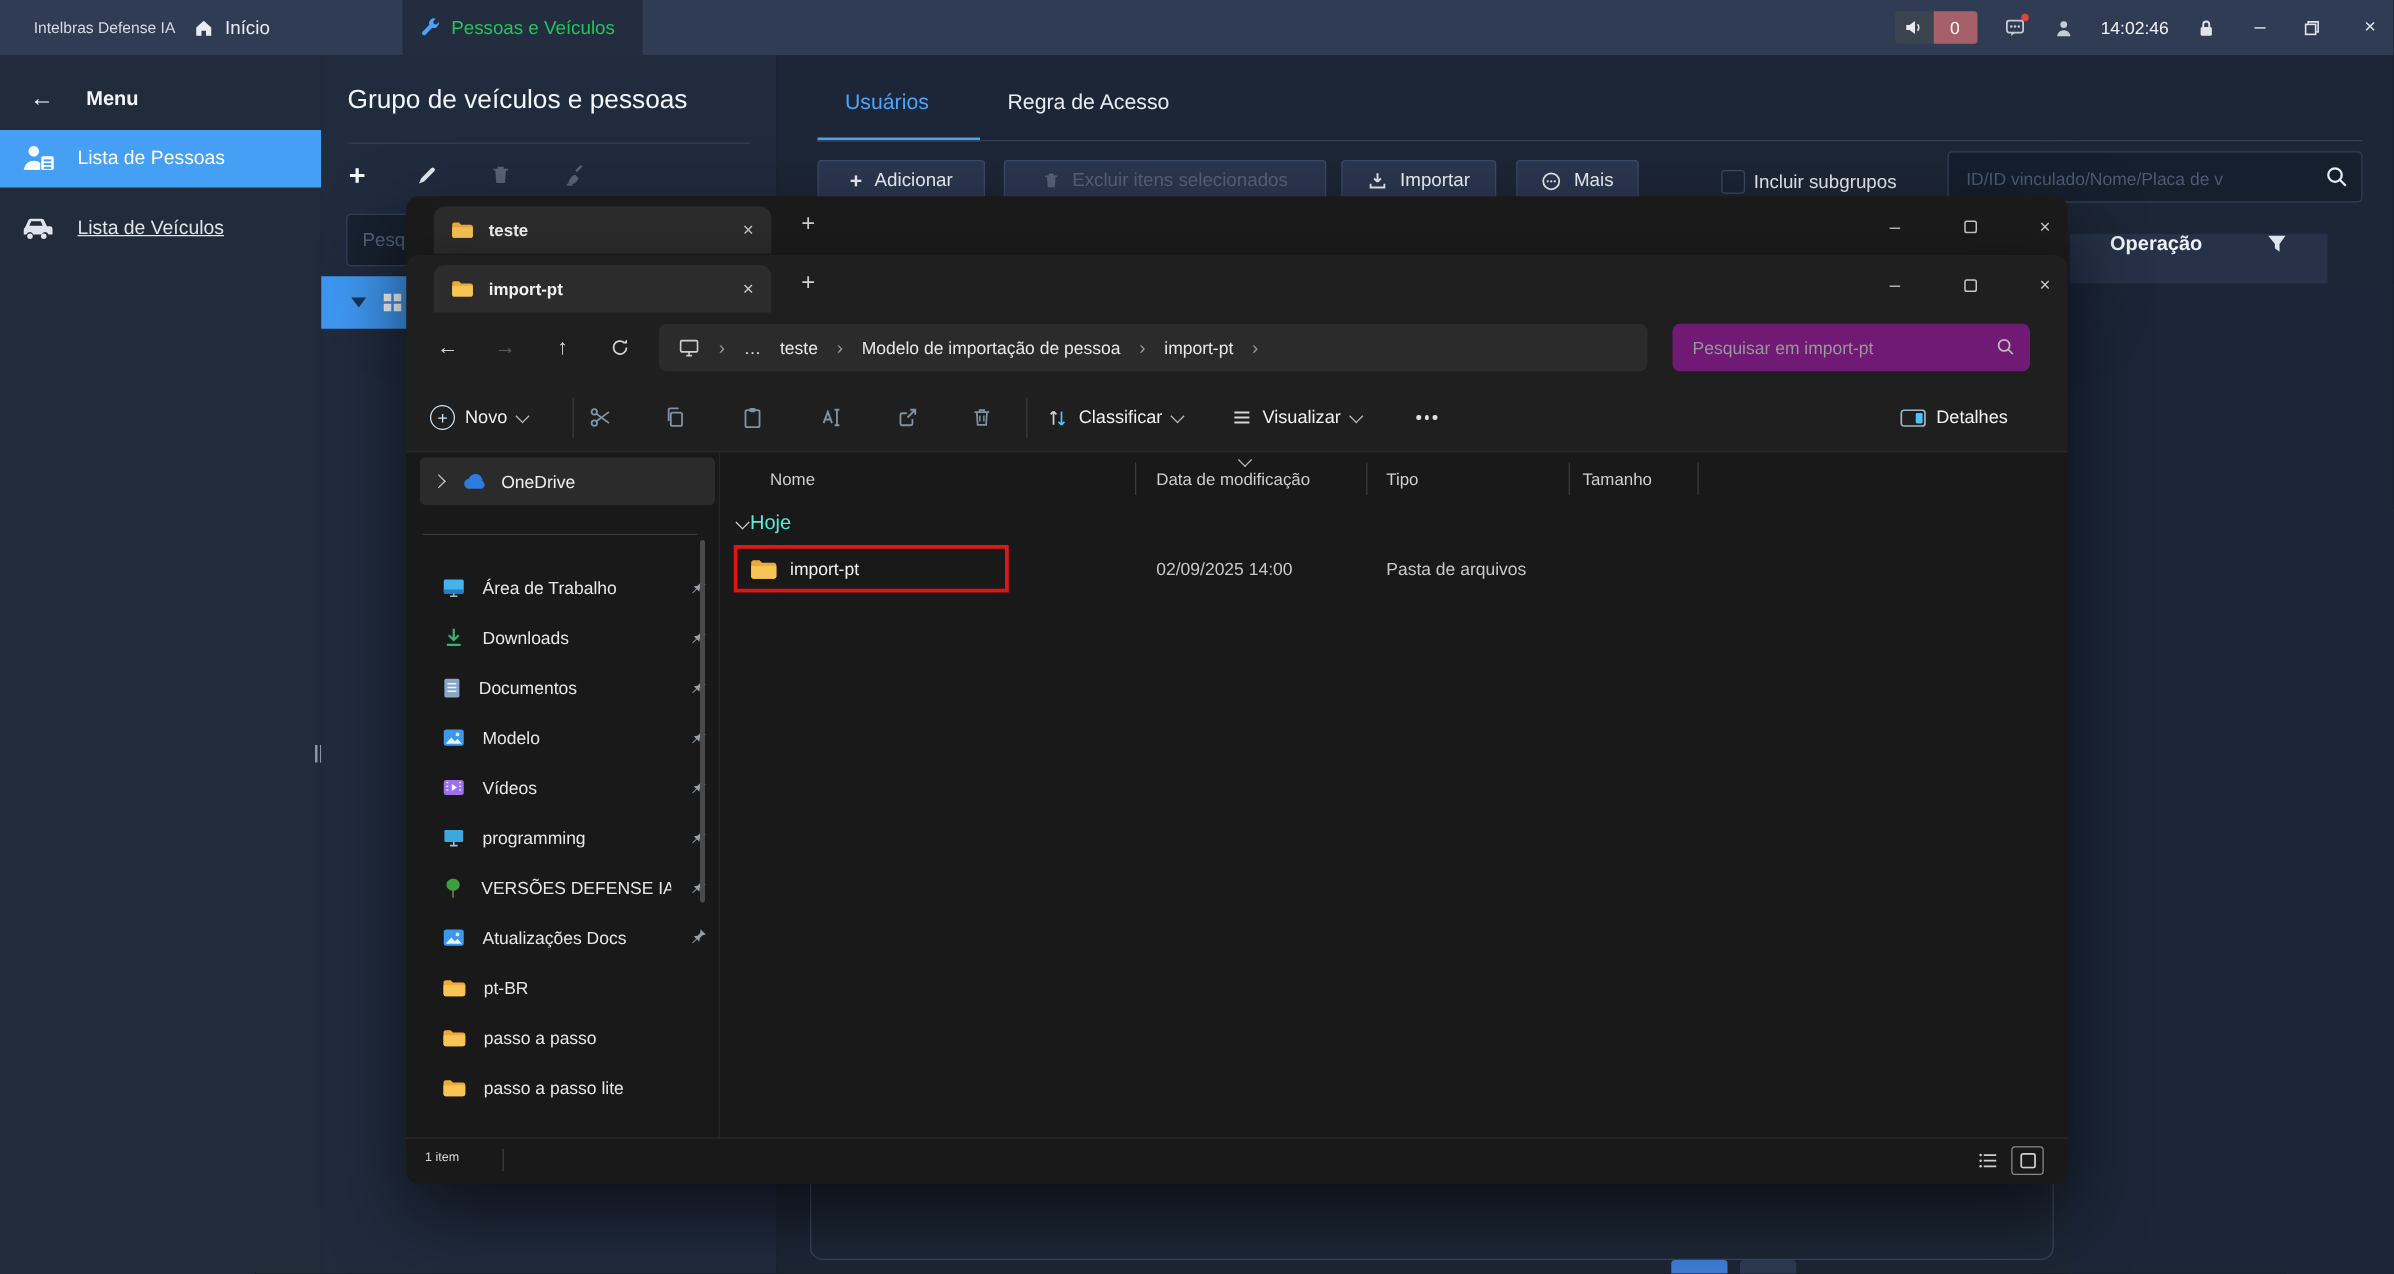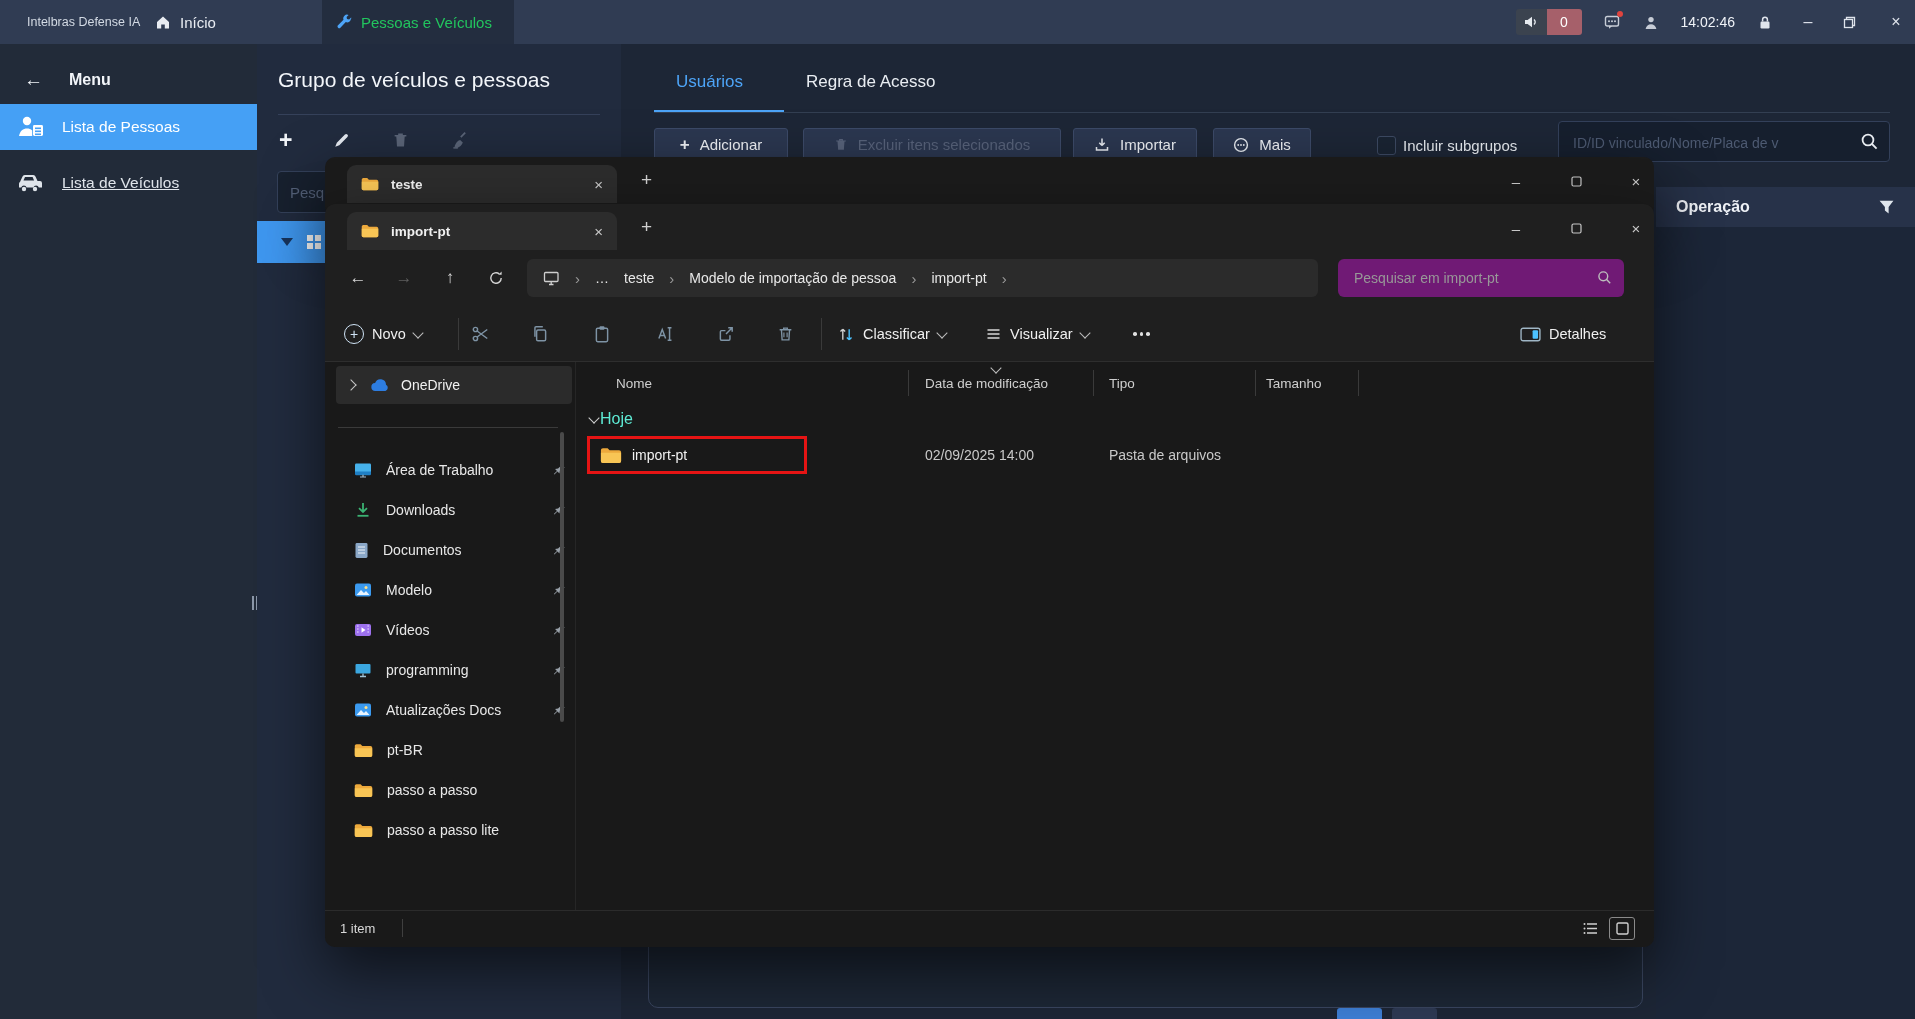--- a/index.html
+++ b/index.html
@@ -50,21 +50,21 @@
   .tab-underline{position:absolute;left:33px;top:66px;width:130px;height:3px;background:#4da4f7;}
   .tab-line{position:absolute;left:33px;top:68px;width:1236px;height:1px;background:#333f52;}
   .btn{position:absolute;top:84px;height:33px;background:#2b3750;border:1px solid #3c4a68;border-radius:3px;display:flex;align-items:center;justify-content:center;gap:10px;font-size:15px;color:#eef1f5;box-sizing:border-box;cursor:pointer;}
   .btn.disabled{color:#57627a;}
   .chk{position:absolute;left:756px;top:92px;width:17px;height:17px;background:#1a2433;border:1px solid #3d4a63;border-radius:3px;}
   .chk-lbl{position:absolute;left:782px;top:93px;font-size:15px;color:#e8ecf1;}
   .m-search{position:absolute;left:937px;top:77px;width:332px;height:41px;background:#161f2e;border:1px solid #33405a;border-radius:4px;box-sizing:border-box;}
   .m-search input{position:absolute;left:12px;top:0;width:270px;height:39px;background:transparent;border:none;outline:none;color:#8d9ab0;font-size:14px;font-family:"Liberation Sans",sans-serif;}
   .m-search input::placeholder{color:#4d5a72;}
   .m-search .mag{position:absolute;right:10px;top:10px;}
-  .op-head{position:absolute;left:1035px;top:143px;width:259px;height:40px;background:#273249;display:flex;align-items:center;justify-content:space-between;padding:0 20px;box-sizing:border-box;}
+  .op-head{position:absolute;left:1035px;top:143px;width:206px;height:40px;background:#273249;display:flex;justify-content:space-between;padding:0 32px;box-sizing:border-box;}
   .op-head .t{font-size:16px;font-weight:bold;color:#eef1f6;}
   .op-body{position:absolute;left:1035px;top:183px;width:259px;height:792px;background:#1c2638;}
   .tbl-frame{position:absolute;left:27px;top:191px;width:995px;height:773px;border:1.5px solid #3a4660;border-radius:10px;background:#1d2736;box-sizing:border-box;}
   .frag{position:absolute;top:964px;width:45px;height:11px;border-radius:3px 3px 0 0;}
 
   
   .win{position:absolute;border-radius:10px;box-shadow:0 24px 60px rgba(0,0,0,.6);}
   .win-back{left:325px;top:157px;width:1329px;height:60px;background:#1b1b1b;z-index:10;overflow:hidden;}
   .win-front{left:325px;top:204px;width:1329px;height:743px;background:#1f1f1f;z-index:20;overflow:hidden;}
   .etab{position:absolute;left:22px;top:8px;width:270px;height:38px;background:#2c2c2c;border-radius:9px 9px 0 0;display:flex;align-items:center;padding:0 14px;box-sizing:border-box;gap:12px;}
@@ -100,21 +100,21 @@
   .split{position:absolute;left:250px;top:0;width:1px;height:552px;background:#262626;}
   .elist{position:absolute;left:261px;top:0;width:1068px;height:552px;}
   .colhdr{position:absolute;top:14px;font-size:13.5px;color:#cfcfcf;}
   .colsep{position:absolute;top:8px;width:1px;height:26px;background:#3a3a3a;}
   .sortchev{position:absolute;left:406px;top:2px;width:7px;height:7px;border-left:1.5px solid #bdbdbd;border-bottom:1.5px solid #bdbdbd;transform:rotate(-45deg);}
   .grp-row{position:absolute;left:0px;top:44px;height:26px;display:flex;align-items:center;gap:2px;padding-left:4px;font-size:16px;color:#5eead4;}
   .file-row{position:absolute;left:0;top:74px;width:1068px;height:38px;display:flex;align-items:center;}
   .red-rect{position:absolute;left:1px;top:0;width:220px;height:38px;border:3px solid #e51414;box-sizing:border-box;}
   .fcell{font-size:14px;color:#c9c9c9;position:absolute;}
   .statusbar{position:absolute;left:0;top:706px;width:1329px;height:37px;background:#191919;border-top:1px solid #2b2b2b;box-sizing:border-box;}
-  .st-count{position:absolute;left:15px;top:10px;font-size:13px;color:#d8d8d8;}
+  .st-count{position:absolute;left:15px;top:10px;font-size:10px;color:#d8d8d8;}
   .st-div{position:absolute;left:77px;top:8px;width:1px;height:18px;background:#3f3f3f;}
   .viewbtn{position:absolute;top:6px;width:26px;height:23px;display:flex;align-items:center;justify-content:center;border-radius:3px;}
   .viewbtn.sel{border:1.5px solid #8a8a8a;box-sizing:border-box;}
 </style>
 </head>
 <body>
 
 <div id="app">
 
   <div class="topbar">
@@ -503,20 +503,30 @@
           <svg class="pin" width="14" height="14" viewBox="0 0 16 16">
               <path d="M9.5 1.5 14.5 6.5l-3 .6L9 9.6l-.5 3.4-2.2-2.2-3.6 3.6-.6-.6 3.6-3.6L3.5 8l3.4-.5 2.5-2.5z" fill="#98a0a8"></path>
             </svg>
         </div>
         <div class="nrow">
           <svg width="18" height="16" viewBox="0 0 18 16">
               <rect x="1.5" y="2" width="15" height="9.5" rx="1" fill="#3ba7e0"></rect>
               <path d="M6 14.5h6M9 11.5v3" stroke="#9fc3d8" stroke-width="1.3"></path>
             </svg>
           <span class="nl">programming</span>
+          <svg class="pin" width="14" height="14" viewBox="0 0 16 16">
+              <path d="M9.5 1.5 14.5 6.5l-3 .6L9 9.6l-.5 3.4-2.2-2.2-3.6 3.6-.6-.6 3.6-3.6L3.5 8l3.4-.5 2.5-2.5z" fill="#98a0a8"></path>
+            </svg>
+        </div>
+        <div class="nrow">
+          <svg width="17" height="17" viewBox="0 0 17 17">
+              <path d="M8.5 1c3 0 5.3 2.1 5.3 4.8 0 2.5-2 4.5-4.6 4.7V16H7.8v-5.5C5.2 10.3 3.2 8.3 3.2 5.8 3.2 3.1 5.5 1 8.5 1z" fill="#3f9e3f"></path>
+              <path d="M7.8 10.5h1.4V16H7.8z" fill="#8a5a2b"></path>
+            </svg>
+          <span class="nl">VERSÕES DEFENSE IA</span>
           <svg class="pin" width="14" height="14" viewBox="0 0 16 16">
               <path d="M9.5 1.5 14.5 6.5l-3 .6L9 9.6l-.5 3.4-2.2-2.2-3.6 3.6-.6-.6 3.6-3.6L3.5 8l3.4-.5 2.5-2.5z" fill="#98a0a8"></path>
             </svg>
         </div>
         <div class="nrow">
           <svg width="18" height="16" viewBox="0 0 18 16">
               <rect x="1" y="1.5" width="16" height="13" rx="2" fill="#3b9af0"></rect>
               <circle cx="12" cy="5.5" r="1.5" fill="#ffe08a"></circle>
               <path d="M2.5 13l4.5-5 3 3 2-2 3.5 4z" fill="#e8f4ff"></path>
             </svg>

